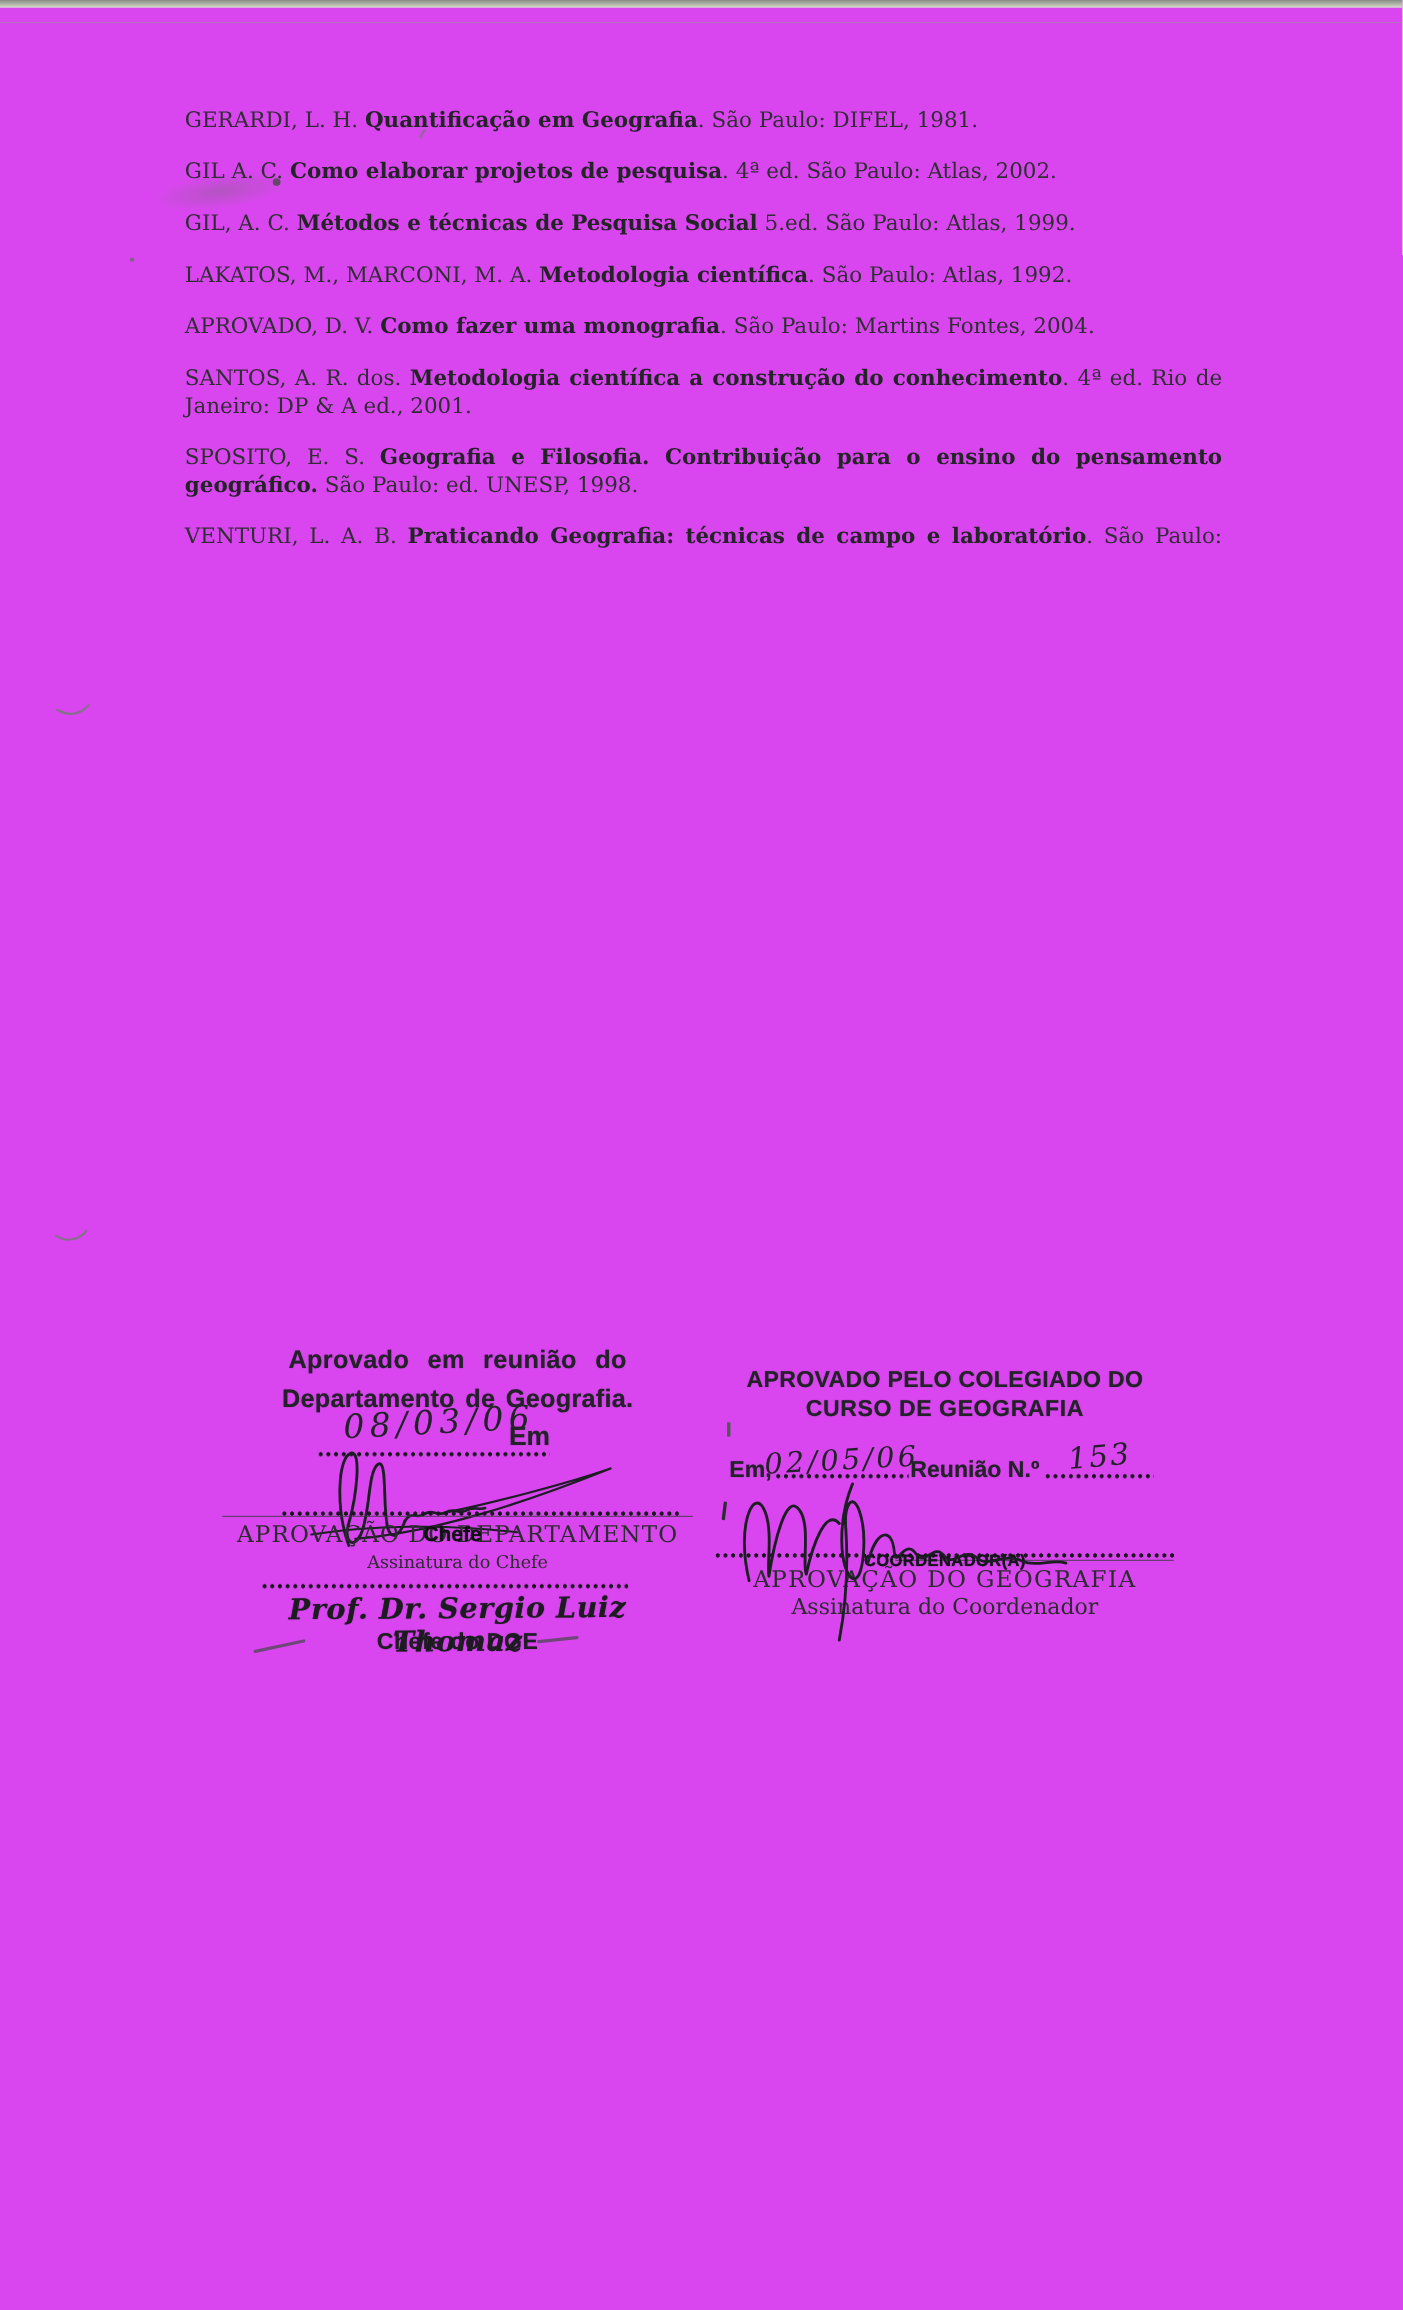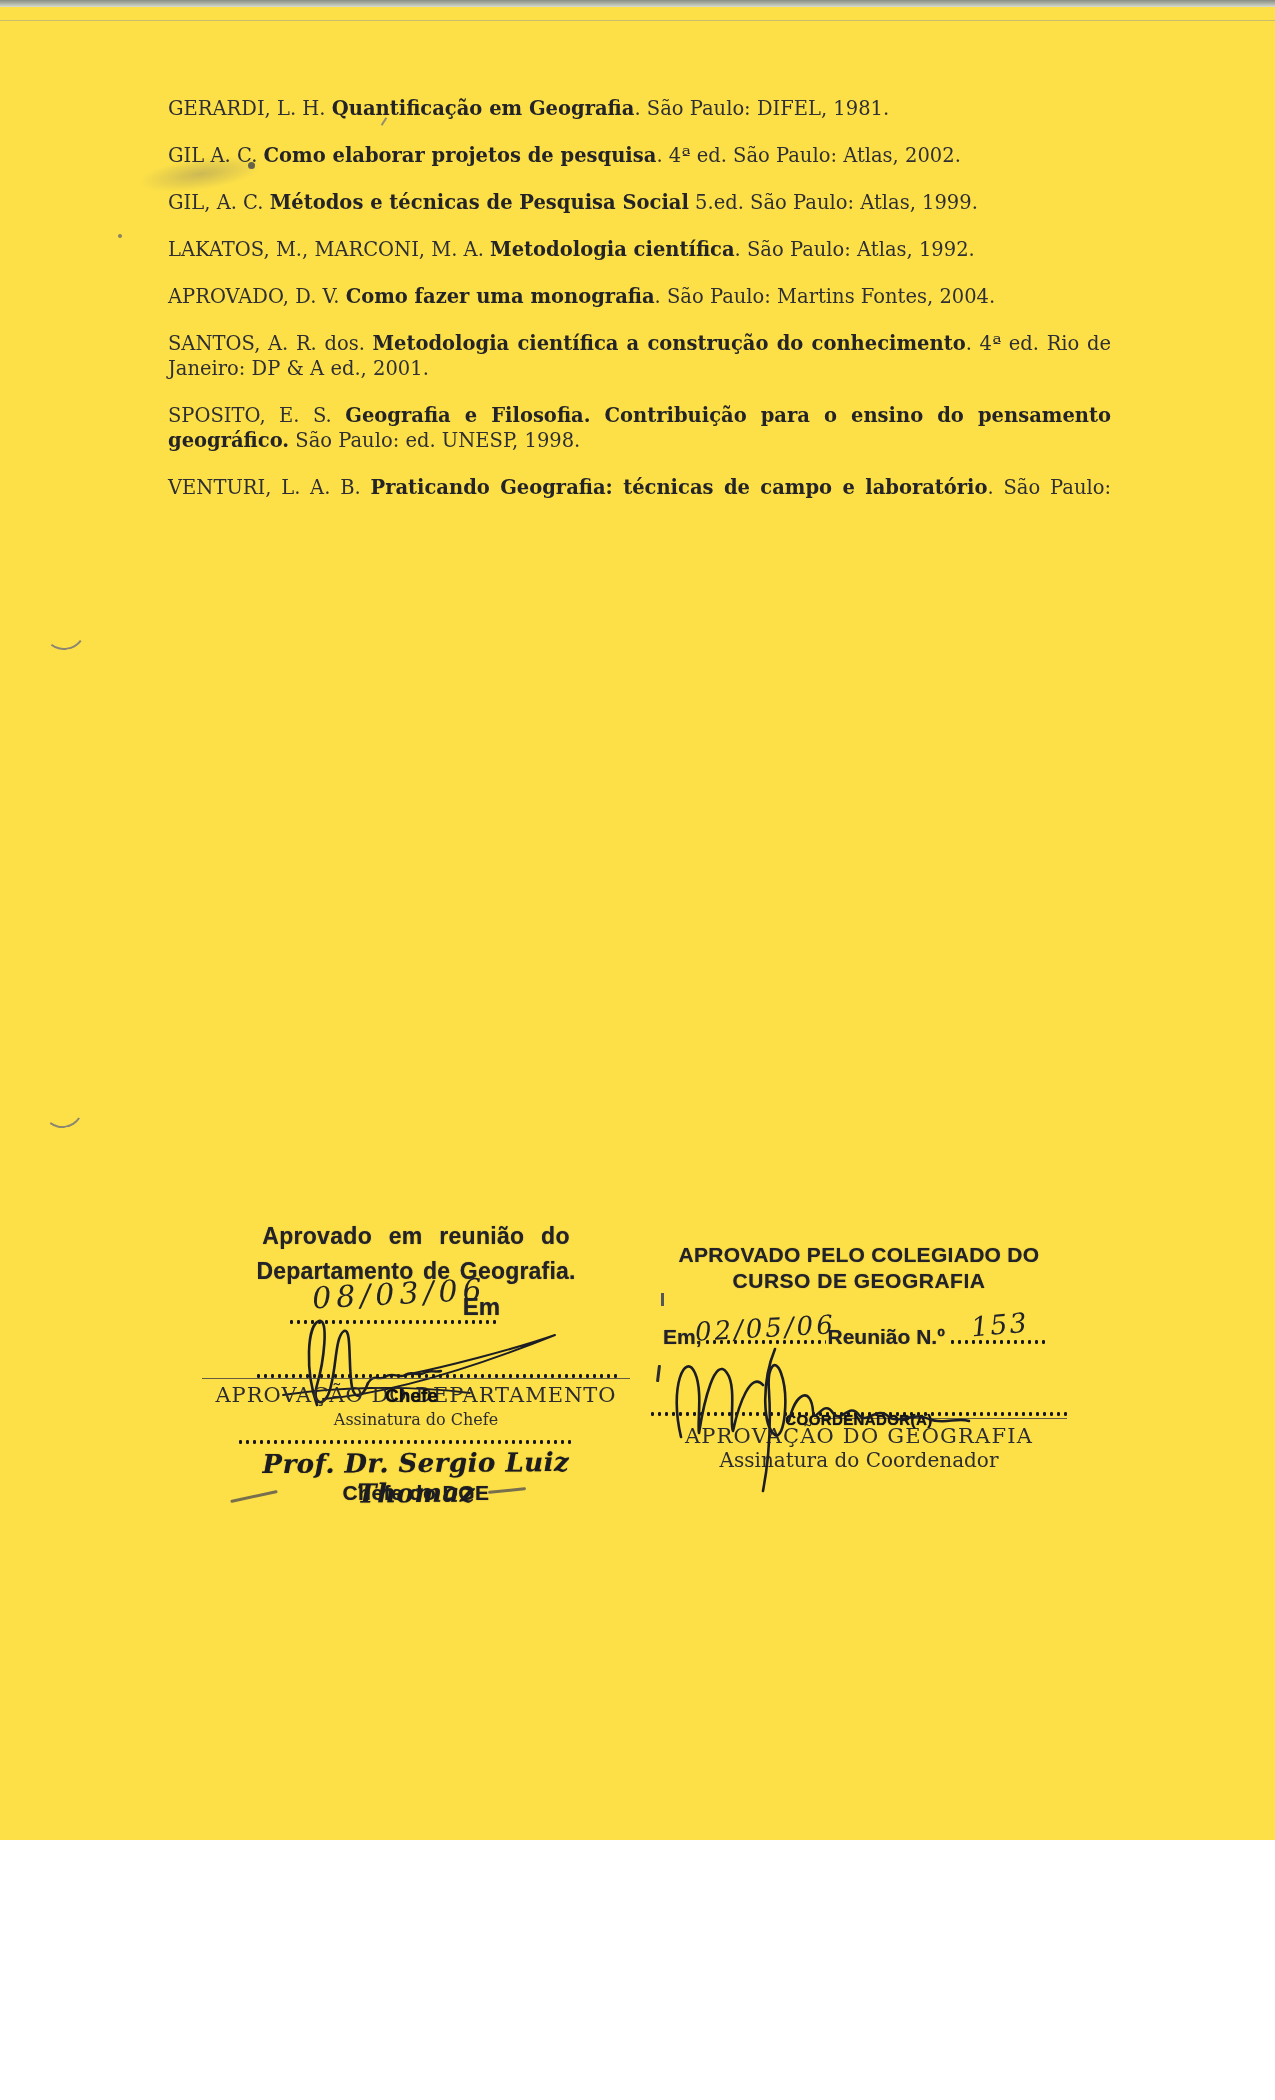--- a/index.html
+++ b/index.html
@@ -1,18 +1,18 @@
 <!DOCTYPE html>
 <html><head>
 <meta charset="utf-8">
 <style>
   html,body{margin:0;padding:0;background:#ffffff;}
   body{width:1275px;height:2100px;overflow:hidden;
        font-family:"DejaVu Serif",serif;}
-  #page{position:relative;width:1275px;height:1840px;background:#fde047;}
+  #page{position:relative;width:1275px;height:2100px;background:#d946ef;}
 
   
   .scan-edge{position:absolute;left:0;top:0;width:1275px;height:7px;
     background:linear-gradient(to bottom,#878c83,#b6bbae 60%,#d8dbd1);}
   .scan-line{position:absolute;left:0;top:20px;width:1275px;height:1px;
     background:rgba(150,156,144,.5);}
 
   
   .smudge{position:absolute;left:138px;top:158px;width:125px;height:32px;
     background:radial-gradient(ellipse at 50% 50%,rgba(110,110,108,.34),rgba(0,0,0,0) 70%);

